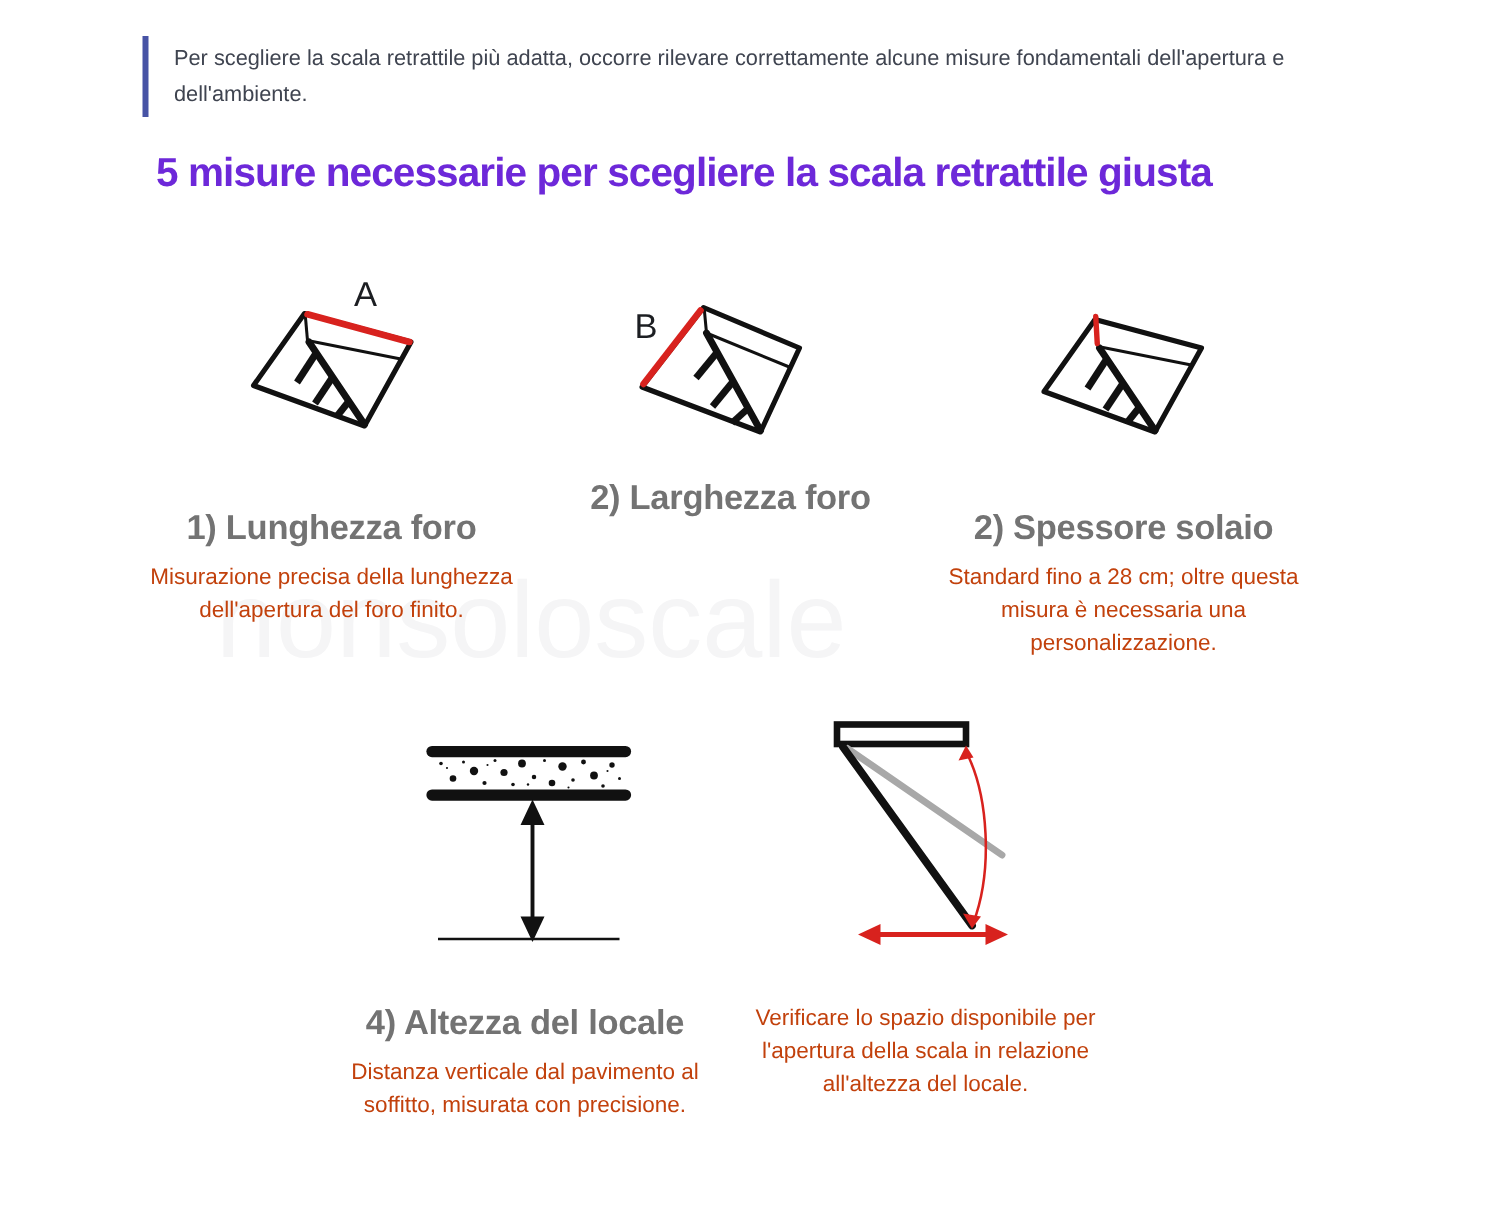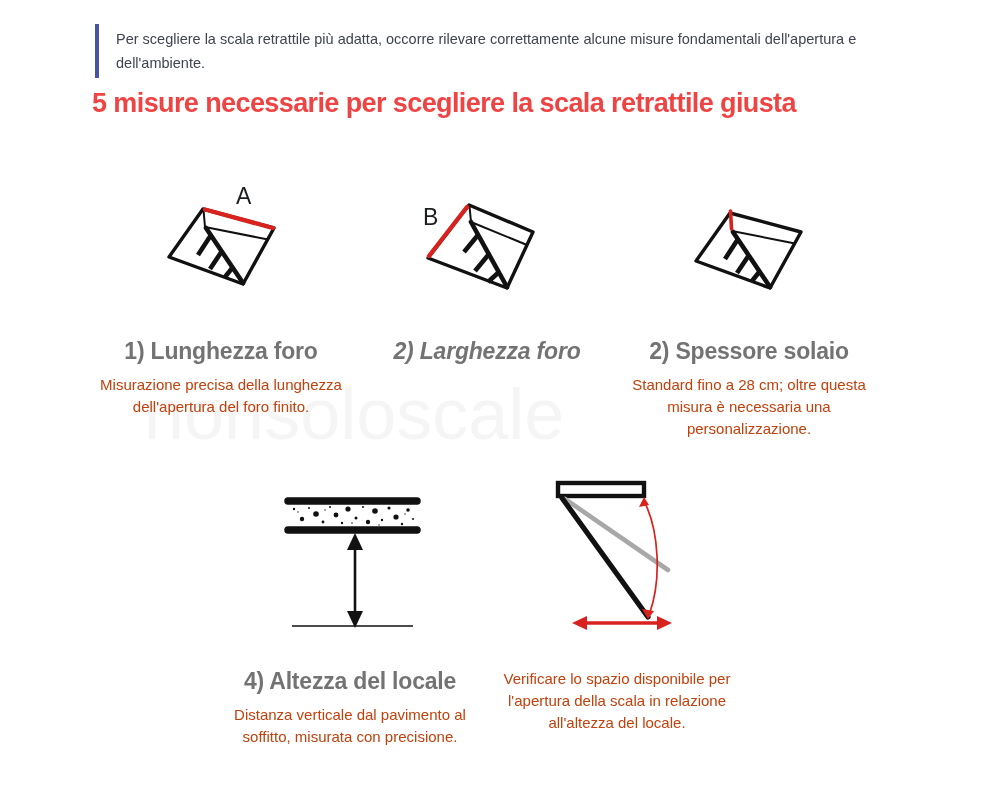--- a/index.html
+++ b/index.html
@@ -21,26 +21,26 @@
     padding:3px 0 3px 17px;
     font-size:14.5px;
     line-height:24px;
     color:#3f4450;
     z-index:1;
   }
   
   .heading{
     position:absolute;
     left:92px; top:88px;
-    margin:0;
+    margin:12px;
     width:860px;
     font-size:27px;
     font-weight:700;
     letter-spacing:-0.6px;
-    color:#ef4444;
+    color:#6d28d9;
     z-index:1;
   }
   
   .watermark{
     position:absolute;
     left:144px; top:378px;
     font-size:72px;
     font-weight:400;
     line-height:1;
     letter-spacing:0px;
@@ -72,21 +72,21 @@
     color:#737373;
     letter-spacing:-0.2px;
   }
   .caption p{
     margin:0;
     font-size:15px;
     line-height:22px;
     color:#c2410c;
   }
   .cap1{ left:88px;  top:338px; width:266px; }
-  .cap2{ left:354px; top:338px; width:266px;font-style:italic; }
+  .cap2{ left:354px; top:318px; width:266px; }
   .cap3{ left:616px; top:338px; width:266px; }
   .cap4{ left:225px; top:668px; width:250px; }
   .cap5{ left:492px; top:668px; width:250px; }
 
   svg .ink  { stroke:#111; fill:none; }
   svg .red  { stroke:var(--accent-red,#d8221e); fill:none; }
   svg .gray { stroke:var(--ladder-gray,#a8a8a8); fill:none; }
 </style>
 </head>
 <body>

